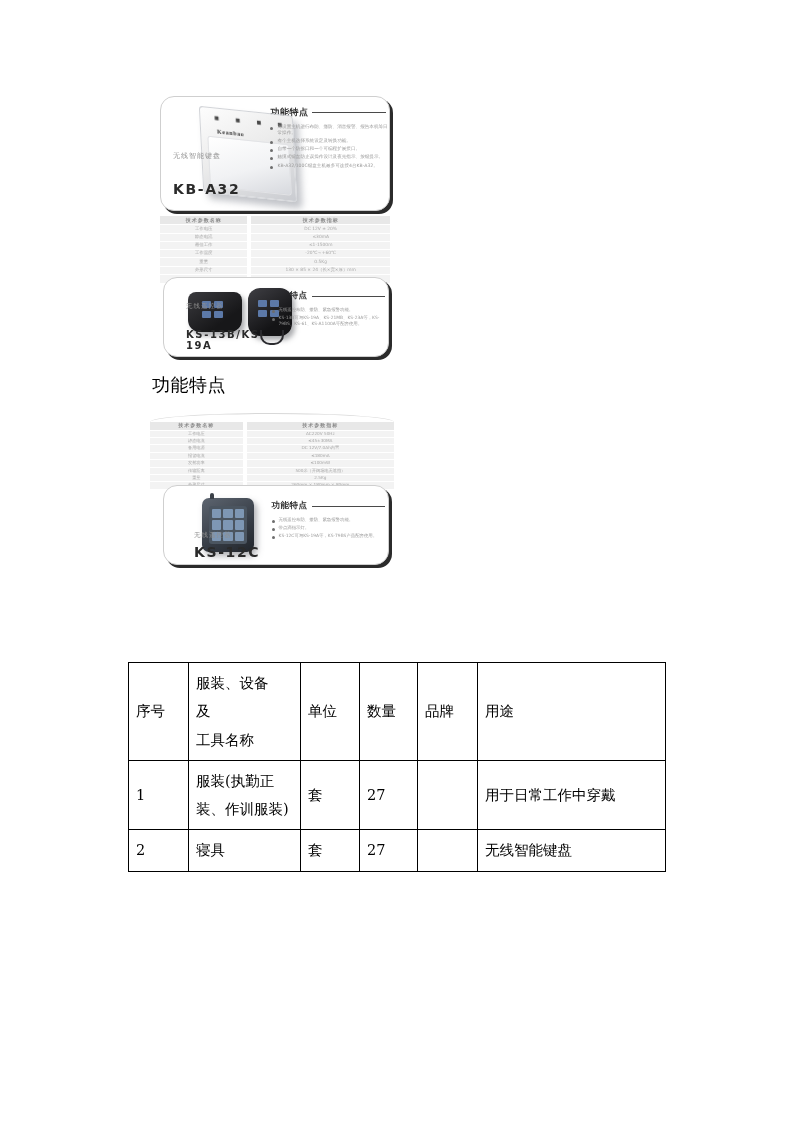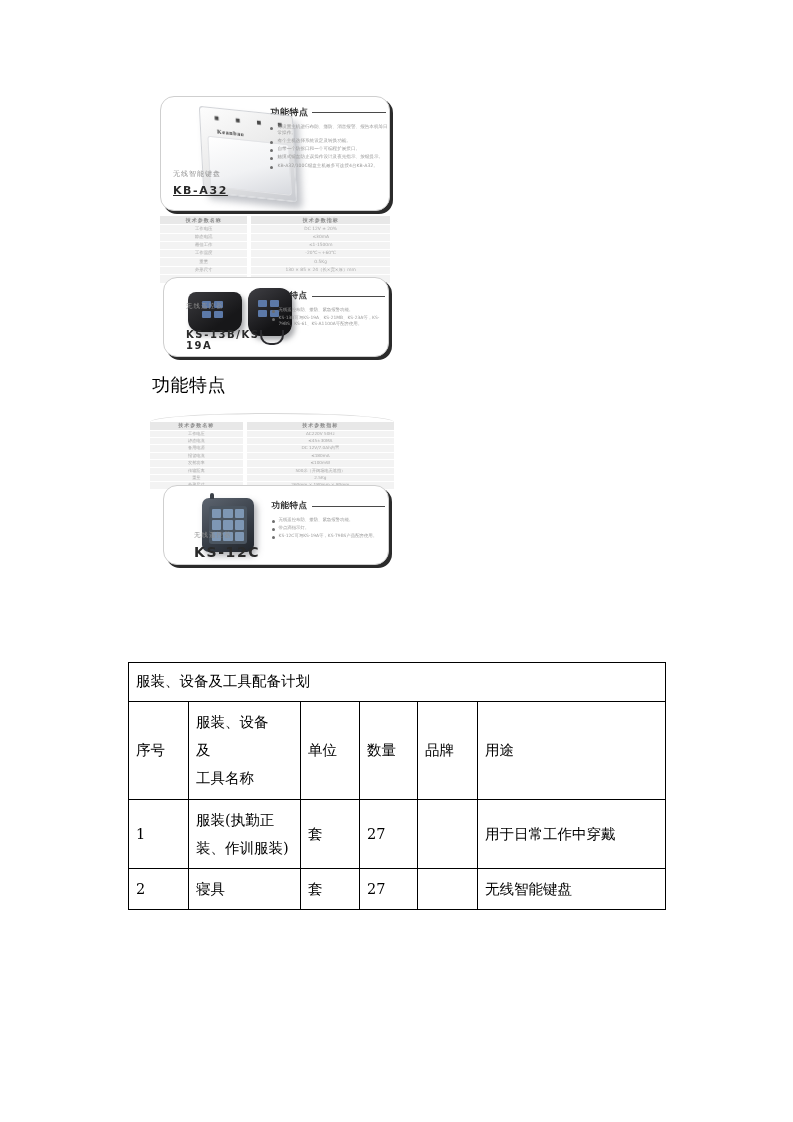--- a/index.html
+++ b/index.html
@@ -339,21 +339,21 @@
               <span>■</span>
                 <span>■</span>
                 <span>■</span>
                 <span>■</span>
             </div>
             <div class="brand">Keanbao</div>
             <div class="lid"></div>
           </div>
           <div class="caption" style="bottom:13px;">
             <div class="cn" style="font-size:7px;">无线智能键盘</div>
-            <div class="model" style="font-size:11px; margin-top:5px;text-decoration:underline;">KB-A32</div>
+            <div class="model" style="font-size:14px; margin-top:20px;">KB-A32</div>
           </div>
         </div>
         <div class="prod-right">
           <div class="feature-head" style="font-size:9px;">
             <span>功能特点</span>
             <span class="feature-rule"></span>
           </div>
           <ul class="bullets" style="font-size:4.6px;">
             <li>对设置主机进行布防、撤防、消音报警、报告本机等日常操作。</li>
             <li>有个主机选择系统设定及转换功能。</li>
@@ -500,23 +500,20 @@
   <table class="data-table" style="left:128px; top:662px; width:537px;">
     <colgroup>
       <col style="width:60px">
       <col style="width:112px">
       <col style="width:59px">
       <col style="width:58px">
       <col style="width:60px">
       <col style="width:188px">
     </colgroup>
     <tbody>
-      <tr>
-        <td class="title-cell" colspan="6">服装、设备及工具配备计划</td>
-      </tr>
       <tr>
         <td>序号</td>
         <td>
           <div>服装、设备</div>
           <div>及</div>
           <div>工具名称</div>
         </td>
         <td>单位</td>
         <td>数量</td>
         <td>品牌</td>

